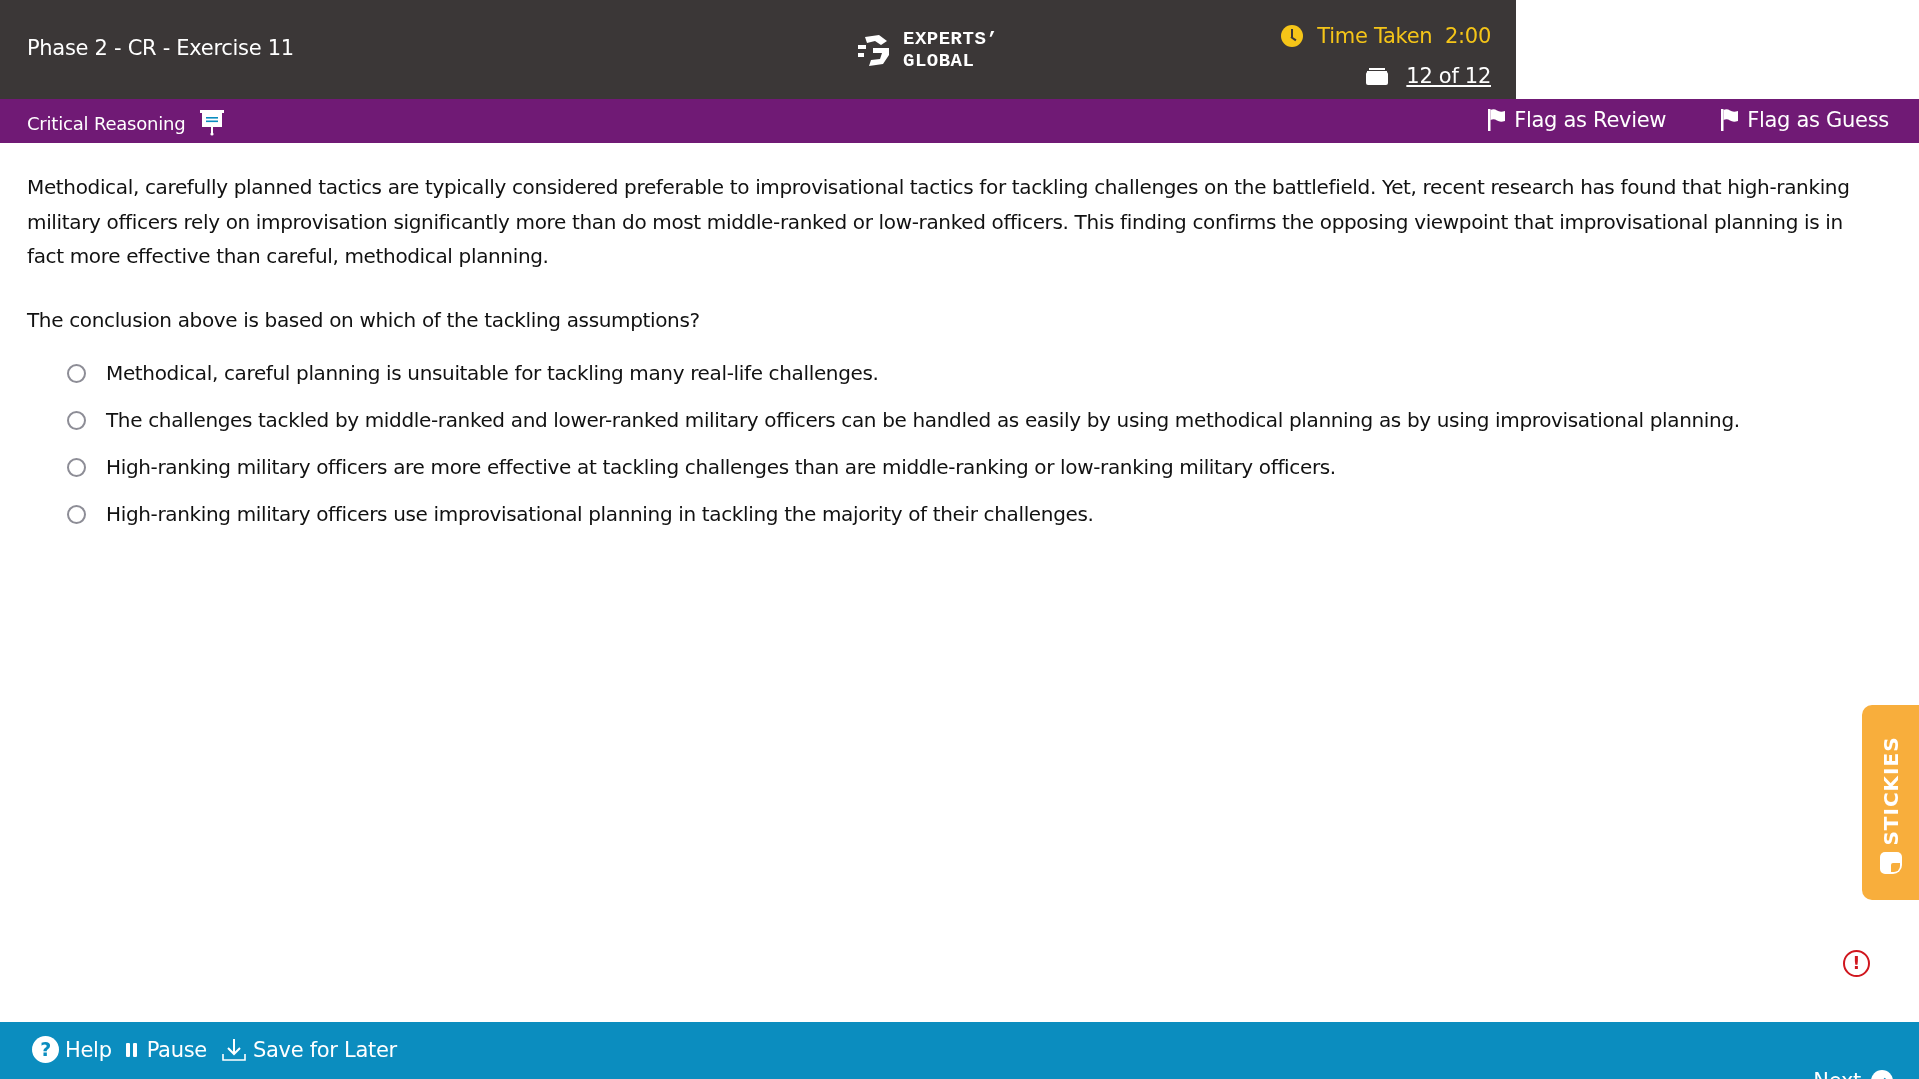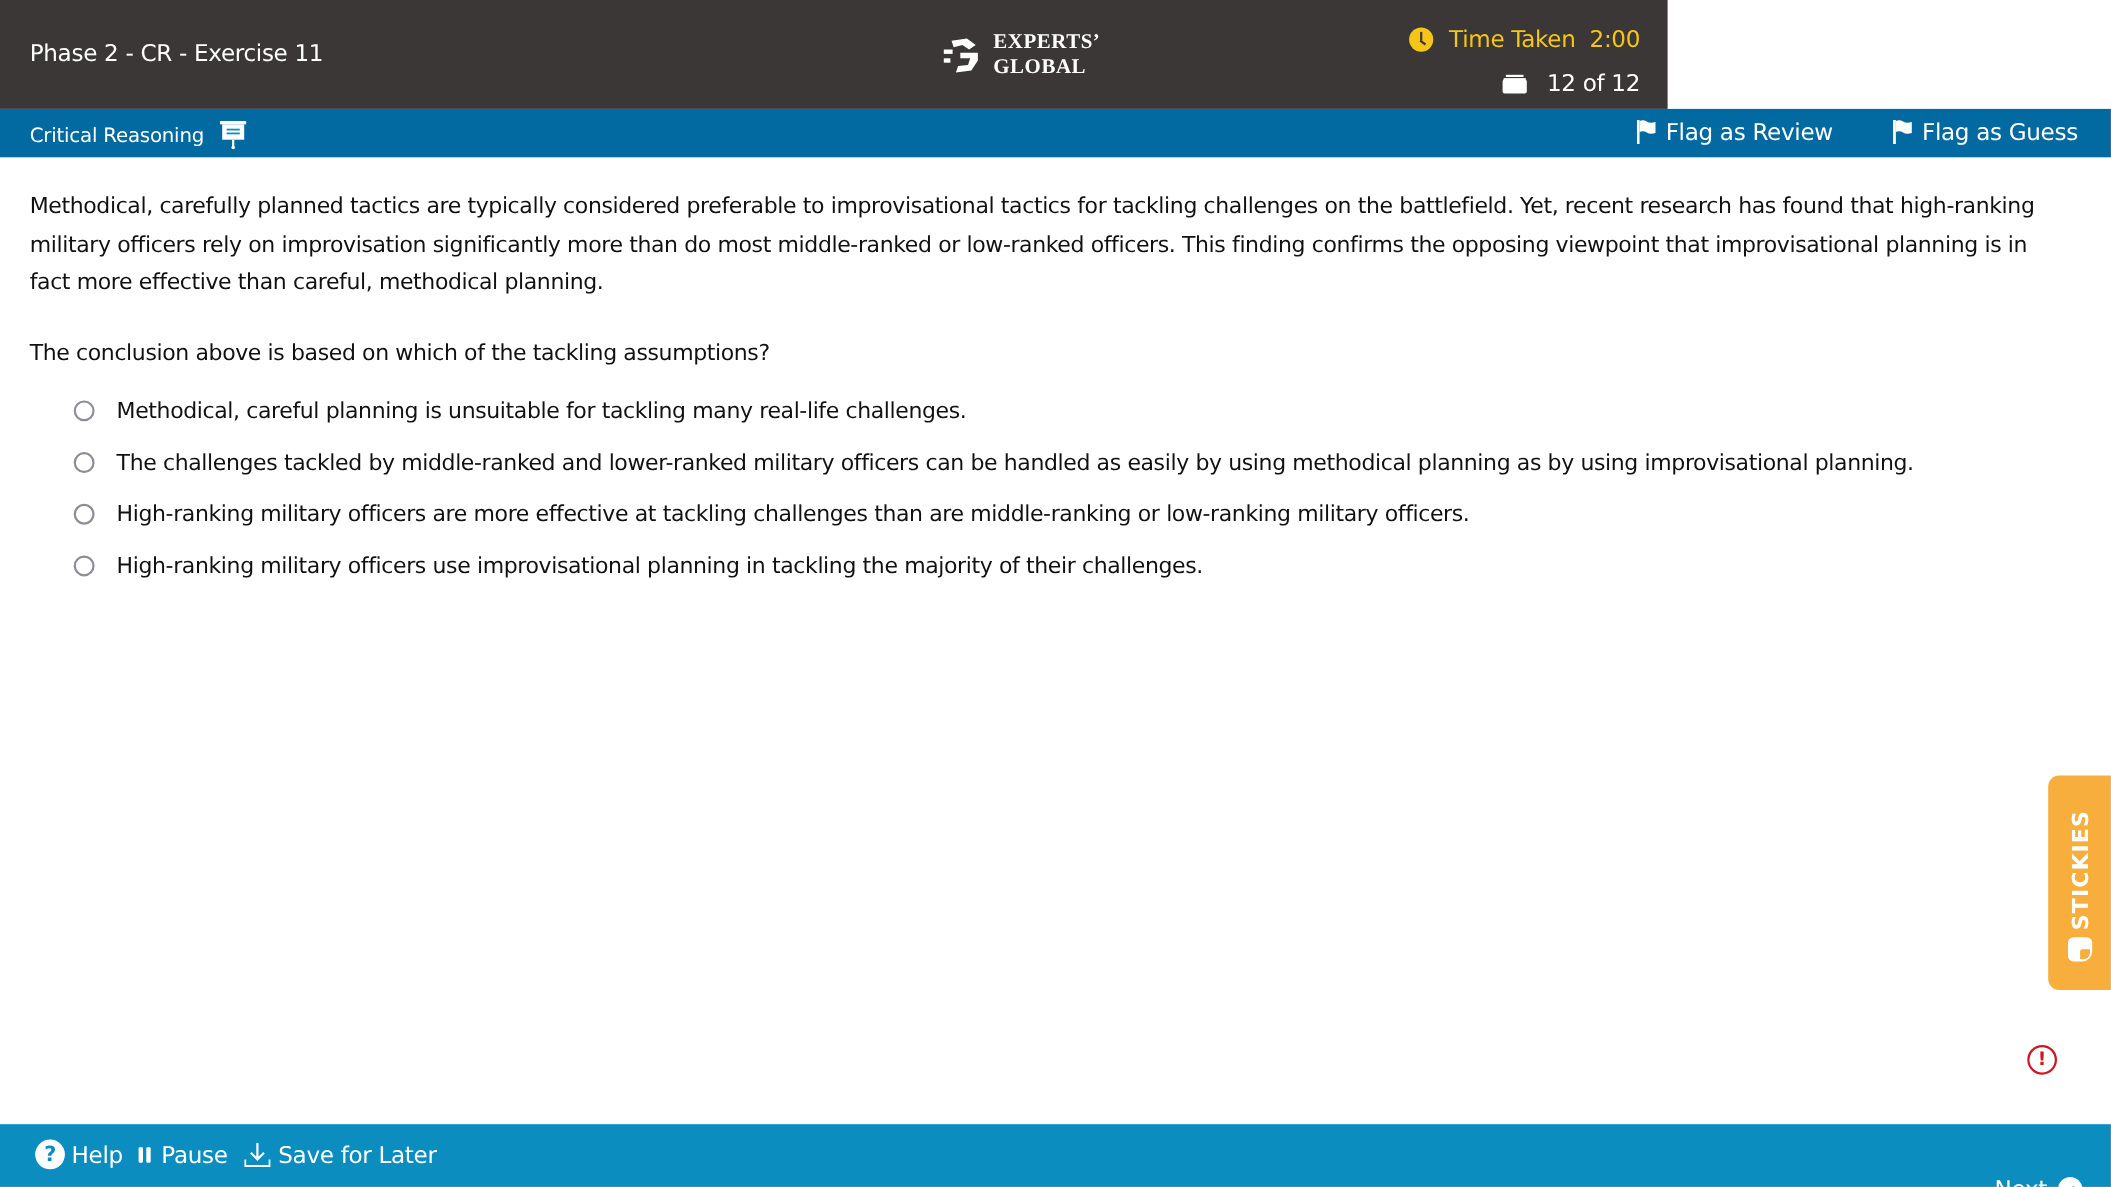--- a/index.html
+++ b/index.html
@@ -1,30 +1,30 @@
 <!DOCTYPE html>
 <html><head>
 <meta charset="utf-8">
 <style>
   html, body { margin:0; padding:0; }
   body { width:1919px; height:1079px; position:relative; overflow:hidden; background:#ffffff; font-family:"DejaVu Sans", sans-serif; color:#111; }
   .topbar { position:absolute; left:0; top:0; width:1516px; height:99px; background:#3b3737; }
   .title { position:absolute; left:27px; top:36px; font-size:21px; color:#fff; letter-spacing:-0.3px; }
   .logo { position:absolute; left:855px; top:25px; height:50px; display:flex; align-items:center; gap:10px; color:#fff; }
-  .logo-text { font-family:Liberation Serif, serif; font-weight:bold; font-size:19px; line-height:22px; letter-spacing:0.5px; }
+  .logo-text { font-family:Liberation Mono, monospace; font-weight:bold; font-size:19px; line-height:22px; letter-spacing:0.5px; }
   .timer { position:absolute; right:25px; top:24px; display:flex; align-items:center; gap:14px; color:#f5c518; font-size:21px; letter-spacing:-0.3px; }
   .clock { width:22px; height:22px; border-radius:50%; background:#f5c518; position:relative; }
   .clock::before { content:""; position:absolute; left:10px; top:4px; width:2px; height:8px; background:#3b3737; }
   .clock::after { content:""; position:absolute; left:10px; top:11px; width:6px; height:2px; background:#3b3737; transform:rotate(35deg); transform-origin:left center; }
-  .counter { position:absolute; right:25px; top:64px; display:flex; align-items:center; gap:18px; color:#fff; font-size:21px; letter-spacing:-0.3px; }
+  .counter { position:absolute; right:25px; top:64px; display:flex; align-items:center; gap:18px; color:#fff; font-size:21px; letter-spacing:-0.3px;text-decoration:underline; }
   .stack-icon { width:22px; height:18px; position:relative; }
   .stack-icon .b { position:absolute; left:0; bottom:0; width:22px; height:13px; background:#fff; border-radius:2px; }
   .stack-icon .l1 { position:absolute; left:3px; top:1px; width:16px; height:2px; background:#fff; }
   .stack-icon .l2 { position:absolute; left:1px; top:4px; width:20px; height:2px; background:#fff; }
-  .subbar { position:absolute; left:0; top:99px; width:1919px; height:44px; background:#0369a1; color:#fff; }
+  .subbar { position:absolute; left:0; top:99px; width:1919px; height:44px; background:#701a75; color:#fff; }
   .section { position:absolute; left:27px; top:11px; font-size:18px; display:flex; align-items:center; gap:14px; letter-spacing:-0.2px; }
   .flags { position:absolute; right:30px; top:9px; display:flex; gap:26px; font-size:21px; letter-spacing:-0.3px; }
   .flag { display:flex; align-items:center; gap:8px; cursor:pointer;padding-left:29px; }
   .content { position:absolute; left:27px; top:170px; width:1835px; }
   .passage { font-size:20px; line-height:34.5px; margin:0; letter-spacing:-0.35px; }
   .question { font-size:20px; margin:34px 0 0 0; letter-spacing:-0.35px; }
   .options { list-style:none; margin:18px 0 0 0; padding:0; }
   .option { display:flex; align-items:center; height:47px; padding-left:40px; cursor:pointer; }
   .radio { width:19px; height:19px; border:2.5px solid #8d8d96; border-radius:50%; box-sizing:border-box; margin-right:20px; flex:none; }
   .option-text { font-size:20px; letter-spacing:-0.35px; }

